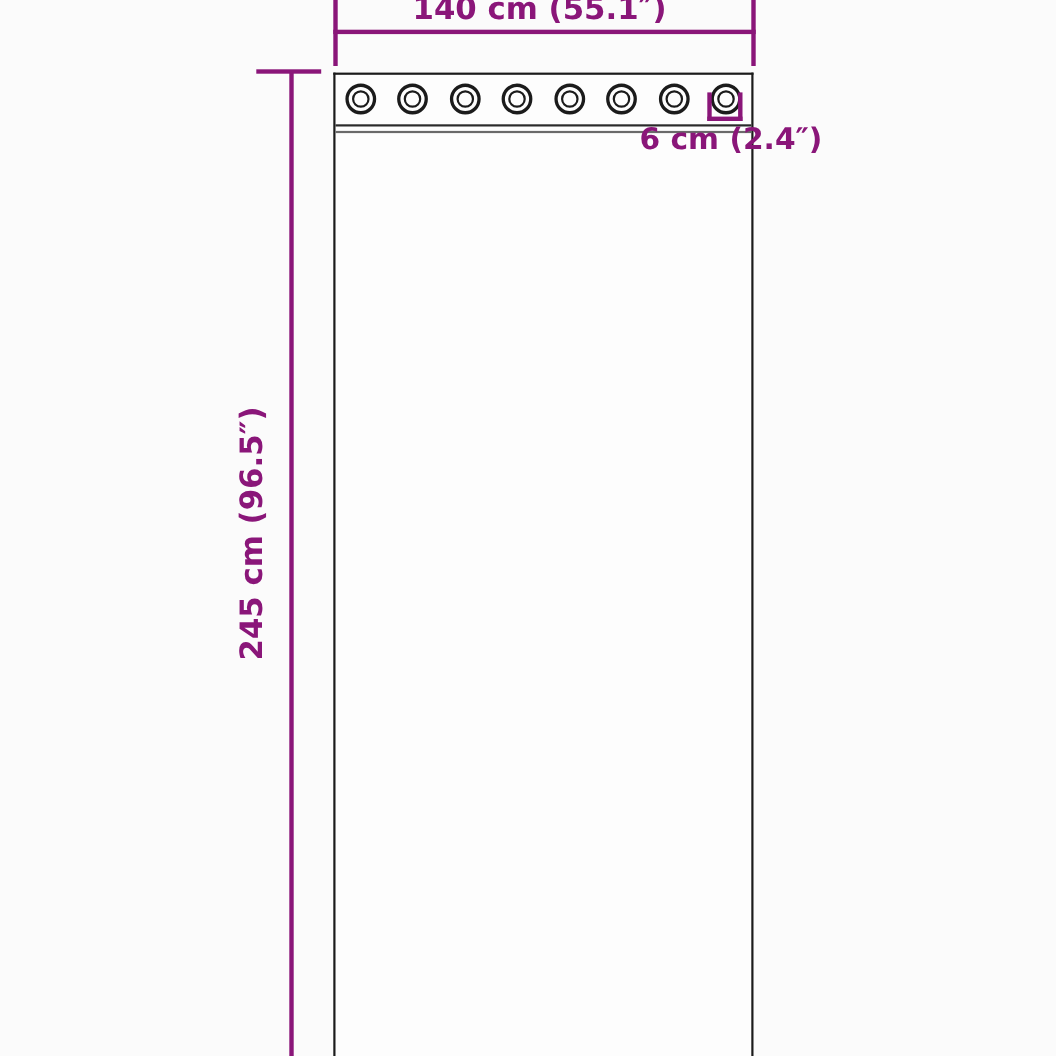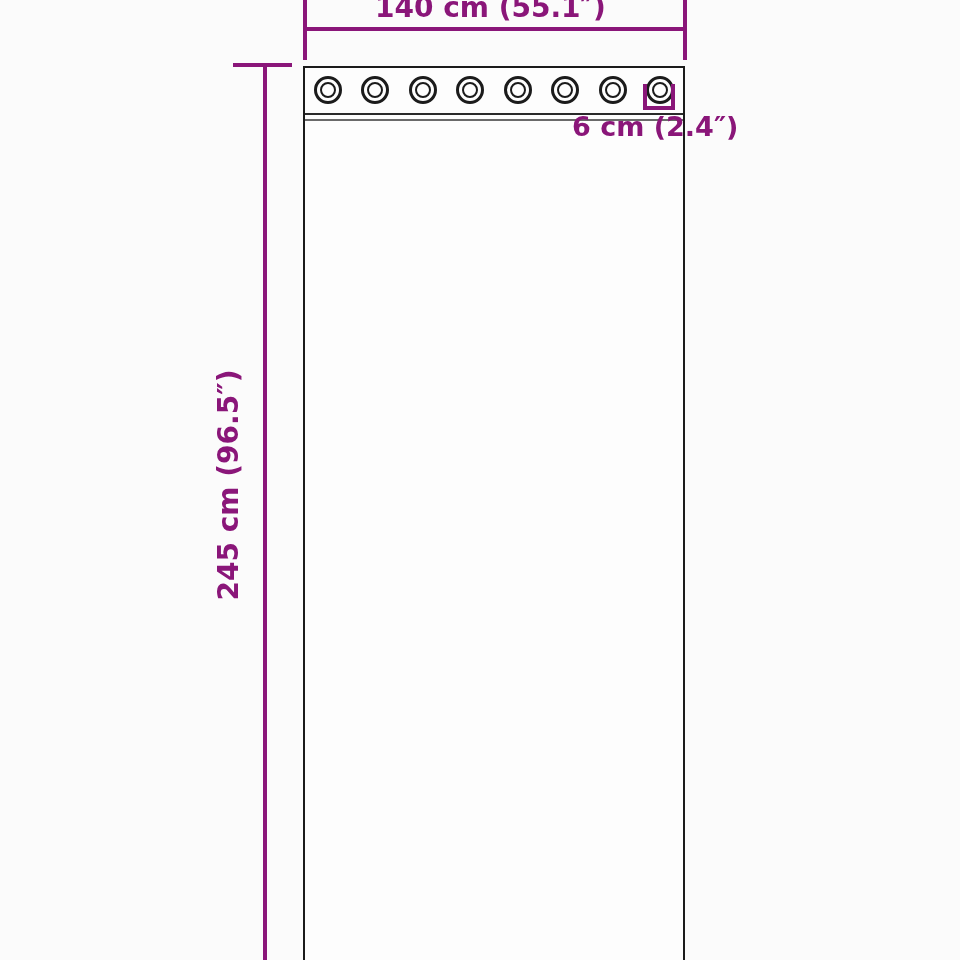--- a/index.html
+++ b/index.html
@@ -95,20 +95,21 @@
     height: 44px;
     line-height: 44px;
     text-align: center;
     transform: rotate(-90deg);
     transform-origin: 50% 50%;
   }
   .label-grommet {
     left: 572px;
     top: 111px;
     width: 185px;
+    text-align: center;
     line-height: 31px;
     font-size: 27px;
     z-index: 5;
   }
 </style>
 </head>
 <body>
 
 <div id="canvas">
 

